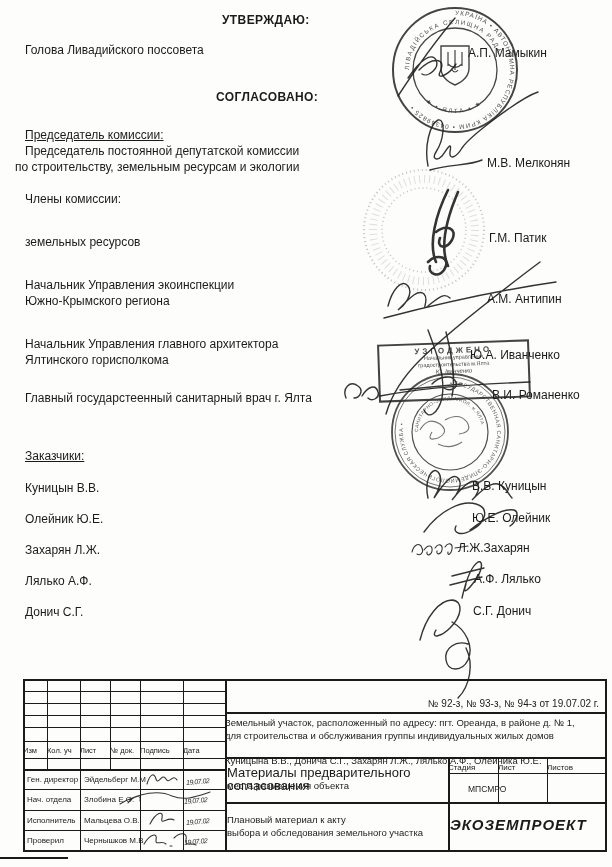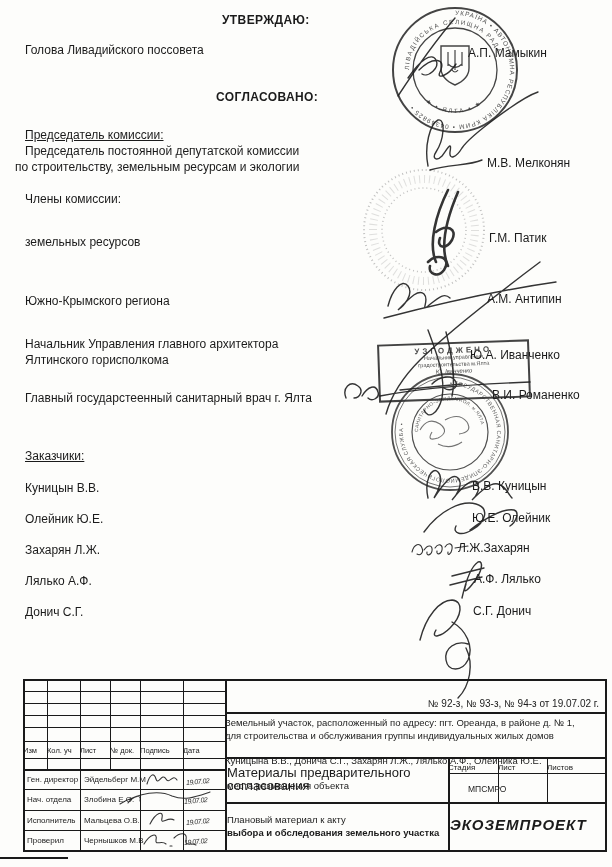--- a/index.html
+++ b/index.html
@@ -39,20 +39,21 @@
   <div class="t u" style="left:25px;top:129px;">Председатель комиссии:</div>
   <div class="t" style="left:25px;top:145px;">Председатель постоянной депутатской комиссии</div>
   <div class="t" style="left:15px;top:161px;">по строительству, земельным ресурсам и экологии</div>
   <div class="t" style="left:487px;top:157px;">М.В. Мелконян</div>
 
   <div class="t" style="left:25px;top:193px;">Члены комиссии:</div>
 
   <div class="t" style="left:25px;top:236px;">земельных ресурсов</div>
   <div class="t" style="left:489px;top:232px;">Г.М. Патик</div>
 
+  <div class="t" style="left:25px;top:279px;">Начальник Управления экоинспекции</div>
   <div class="t" style="left:25px;top:295px;">Южно-Крымского региона</div>
   <div class="t" style="left:487px;top:293px;">А.М. Антипин</div>
 
   <div class="t" style="left:25px;top:338px;">Начальник Управления главного архитектора</div>
   <div class="t" style="left:25px;top:354px;">Ялтинского горисполкома</div>
   <div class="t" style="left:470px;top:349px;">Ю.А. Иванченко</div>
 
   <div class="t" style="left:25px;top:392px;">Главный государстеенный санитарный врач г. Ялта</div>
   <div class="t" style="left:492px;top:389px;">В.И. Романенко</div>
 
@@ -201,17 +202,17 @@
   <div class="t hand" style="left:184px;top:835px;">19.07.02</div>
 
   <div class="t c" style="left:448px;top:761px;width:50px;font-size:8px;">Стадия</div>
   <div class="t c" style="left:498px;top:761px;width:49px;font-size:8px;">Лист</div>
   <div class="t c" style="left:547px;top:761px;width:58px;font-size:8px;">Листов</div>
   <div class="t c" style="left:448px;top:783px;width:50px;font-size:8.5px;padding-left:20px;">МПСМРО</div>
 
   <div class="t c" style="left:227px;top:766px;width:219px;font-size:13px;">Материалы предварительного согласования</div>
   <div class="t c" style="left:227px;top:779px;width:219px;font-size:9.5px;">места размещения объекта</div>
   <div class="t c" style="left:227px;top:813px;width:219px;font-size:9.5px;">Плановый материал к акту</div>
-  <div class="t c" style="left:227px;top:826px;width:219px;font-size:9.5px;font-weight:bold;">выбора и обследования земельного участка</div>
+  <div class="t c" style="left:227px;top:826px;width:219px;font-size:9.5px;">выбора и обследования земельного участка</div>
 
   <div class="t c" style="left:450px;top:818px;width:155px;font-size:15px;font-weight:bold;font-style:italic;letter-spacing:1px;">ЭКОЗЕМПРОЕКТ</div>
 
 </div>
 
 </body></html>

